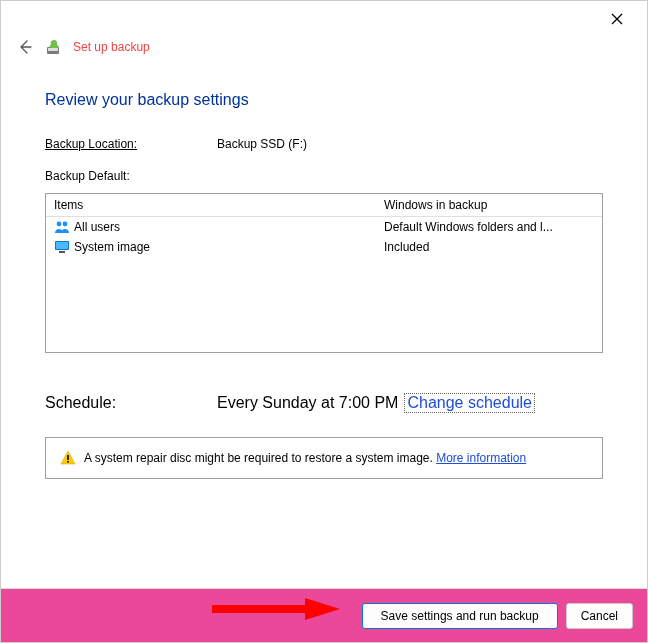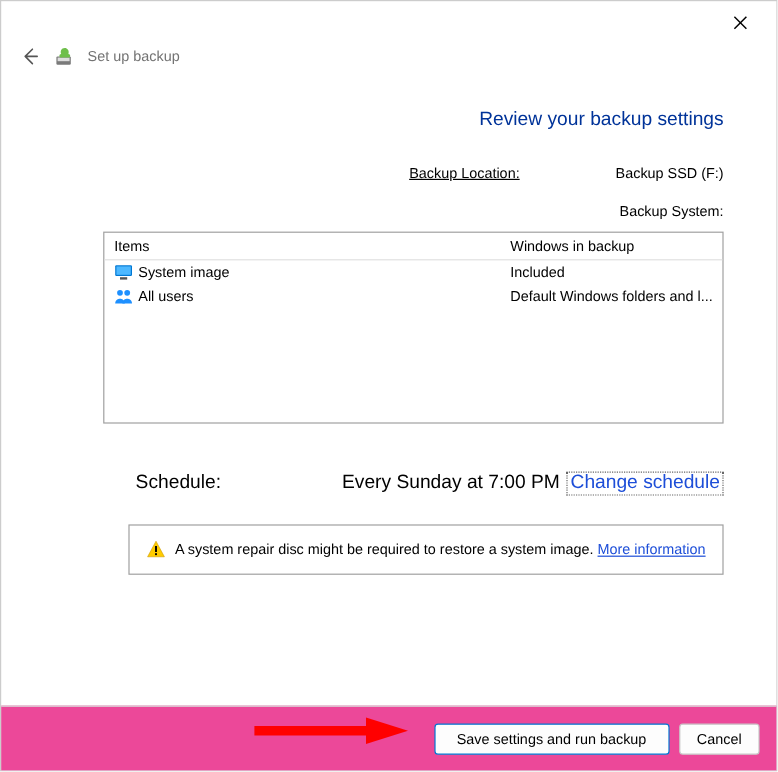--- a/index.html
+++ b/index.html
@@ -53,28 +53,27 @@
     cursor: pointer;
   }
   .backup-icon {
     width: 18px;
     height: 18px;
     position: relative;
     display: inline-block;
   }
   .window-title {
     font-size: 12px;
-    color: #737373;
+    color: #ef4444;
   }
   .content {
     padding: 24px 44px 10px 44px;
     flex: 1;
     display: flex;
     flex-direction: column;
-    align-items: flex-end;
   }
   .page-heading {
     font-size: 16px;
     color: #003399;
     margin-bottom: 28px;
   }
   .row {
     display: flex;
     margin-bottom: 18px;
     font-size: 12px;
@@ -194,54 +193,54 @@
   </div>
 
   <div class="content">
     <div class="page-heading">Review your backup settings</div>
 
     <div class="row">
       <span class="label">Backup Location:</span>
       <span class="value">Backup SSD (F:)</span>
     </div>
 
-    <div class="summary-label">Backup System:</div>
+    <div class="summary-label">Backup Default:</div>
 
     <div class="table">
       <div class="thead">
         <span class="col1">Items</span>
         <span class="col2">Windows in backup</span>
-      </div>
-      <div class="trow">
-        <span class="col1">
-          <span class="monitor-icon">
-            <svg width="16" height="16" viewBox="0 0 16 16">
-              <rect x="1" y="2" width="14" height="9" rx="1" fill="#0078d4"></rect>
-              <rect x="2" y="3" width="12" height="7" fill="#4db8ff"></rect>
-              <rect x="5" y="12" width="6" height="2" fill="#555"></rect>
-            </svg>
-          </span>
-          <span>System image</span>
-        </span>
-        <span class="col2">Included</span>
       </div>
       <div class="trow">
         <span class="col1">
           <span class="users-icon">
             <svg width="16" height="16" viewBox="0 0 16 16">
               <circle cx="5" cy="5" r="2.4" fill="#1e90ff"></circle>
               <circle cx="11" cy="5" r="2.4" fill="#1e90ff"></circle>
               <path d="M1 14 C1 10 5 10 5 10 C5 10 9 10 9 14 Z" fill="#1e90ff"></path>
               <path d="M7 14 C7 10 11 10 11 10 C11 10 15 10 15 14 Z" fill="#1e90ff"></path>
             </svg>
           </span>
           <span>All users</span>
         </span>
         <span class="col2">Default Windows folders and l...</span>
       </div>
+      <div class="trow">
+        <span class="col1">
+          <span class="monitor-icon">
+            <svg width="16" height="16" viewBox="0 0 16 16">
+              <rect x="1" y="2" width="14" height="9" rx="1" fill="#0078d4"></rect>
+              <rect x="2" y="3" width="12" height="7" fill="#4db8ff"></rect>
+              <rect x="5" y="12" width="6" height="2" fill="#555"></rect>
+            </svg>
+          </span>
+          <span>System image</span>
+        </span>
+        <span class="col2">Included</span>
+      </div>
     </div>
 
     <div class="schedule-row">
       <span class="label">Schedule:</span>
       <span class="value">Every Sunday at 7:00 PM</span>
       <span class="link dotted">Change schedule</span>
     </div>
 
     <div class="notice-box">
       <span class="warn-icon">

